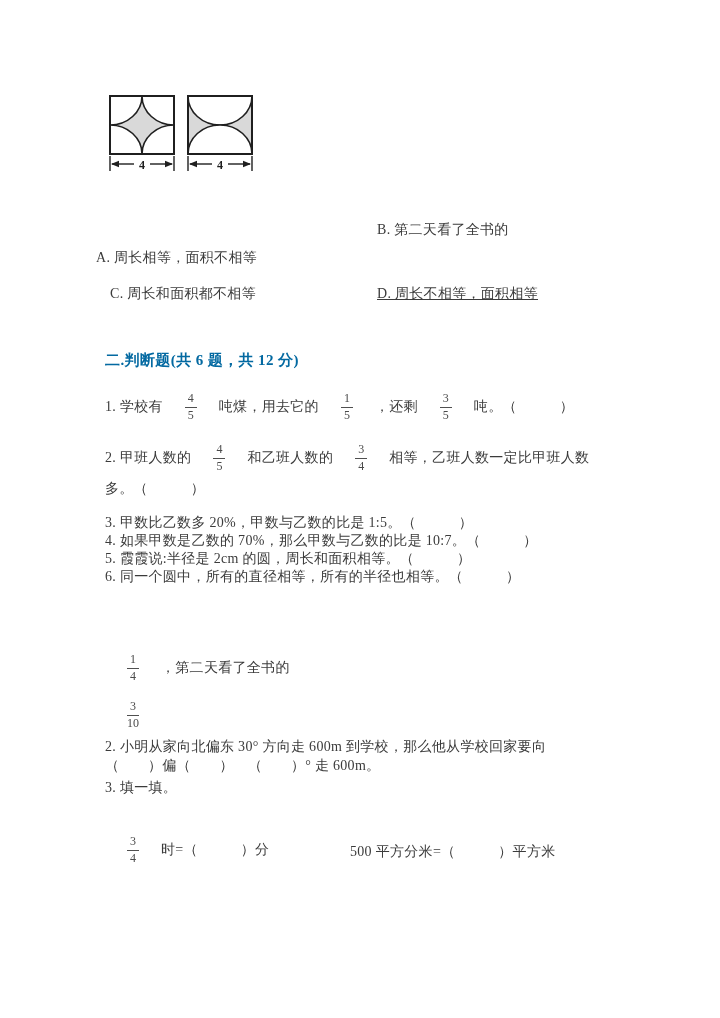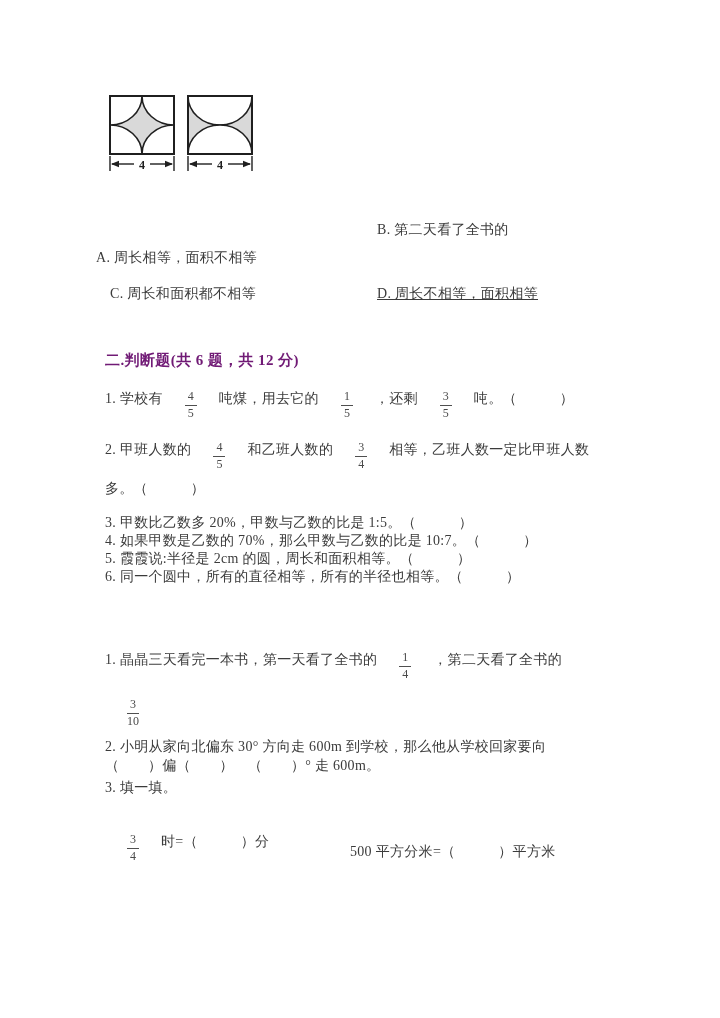--- a/index.html
+++ b/index.html
@@ -7,22 +7,22 @@
     position:relative;
     width:720px; height:1018px;
     margin:0 auto;
     background:#ffffff;
     font-family:"Liberation Serif","DejaVu Serif",serif;
     color:#3b3b3b;
     overflow:hidden;
   }
   .abs { position:absolute; }
   .line { font-size:14px; white-space:pre; letter-spacing:0.3px; }
-  .heading { font-size:15px; font-weight:bold; color:#701a75; white-space:pre; letter-spacing:0.4px; }
-  .richline { display:flex; align-items:flex-start; white-space:pre; font-size:14px; letter-spacing:0.3px; }
+  .heading { font-size:15px; font-weight:bold; color:#0369a1; white-space:pre; letter-spacing:0.4px; }
+  .richline { display:flex; align-items:center; white-space:pre; font-size:14px; letter-spacing:0.3px; }
   .richline span { white-space:pre; }
   .frac {
     display:inline-flex; flex-direction:column; align-items:center;
     margin:0 22px; font-size:12px; line-height:1.15; color:#4a4a4a;
     letter-spacing:0;
   }
   .frac .num { padding:0 3px 1px; border-bottom:1px solid #4f4f4f; }
   .frac .den { padding-top:1px; }
   .figrow { display:flex; gap:10px; }
   .option { font-size:14px; white-space:pre; letter-spacing:0.3px; }
@@ -77,21 +77,21 @@
 
   <div class="abs richline" style="left:105px; top:441px; height:34px;"><span>2. 甲班人数的</span><span class="frac"><span class="num">4</span><span class="den">5</span></span><span>和乙班人数的</span><span class="frac"><span class="num">3</span><span class="den">4</span></span><span>相等，乙班人数一定比甲班人数</span></div>
   <div class="abs line" style="left:105px; top:480px;">多。（　　　）</div>
 
   <div class="abs line" style="left:105px; top:514px;text-align:right;">3. 甲数比乙数多 20%，甲数与乙数的比是 1:5。（　　　）</div>
   <div class="abs line" style="left:105px; top:532px;">4. 如果甲数是乙数的 70%，那么甲数与乙数的比是 10:7。（　　　）</div>
   <div class="abs line" style="left:105px; top:550px;">5. 霞霞说:半径是 2cm 的圆，周长和面积相等。（　　　）</div>
   <div class="abs line" style="left:105px; top:568px;">6. 同一个圆中，所有的直径相等，所有的半径也相等。（　　　）</div>
 
 
-  <div class="abs richline" style="left:105px; top:651px; height:34px;"><span>1. 晶晶三天看完一本书，第一天看了全书的</span><span class="frac"><span class="num">1</span><span class="den">4</span></span><span>，第二天看了全书的</span></div>
+  <div class="abs richline" style="left:105px; top:651px; height:34px;"><span class="frac"><span class="num">1</span><span class="den">4</span></span><span>，第二天看了全书的</span></div>
   <div class="abs richline" style="left:105px; top:698px; height:34px;"><span class="frac"><span class="num">3</span><span class="den">10</span></span></div>
 
   <div class="abs line" style="left:105px; top:738px;">2. 小明从家向北偏东 30° 方向走 600m 到学校，那么他从学校回家要向</div>
   <div class="abs line" style="left:105px; top:757px;">（　　）偏（　　）　（　　）° 走 600m。</div>
 
   <div class="abs line" style="left:105px; top:779px;">3. 填一填。</div>
 
   <div class="abs richline" style="left:105px; top:833px; height:34px;"><span class="frac"><span class="num">3</span><span class="den">4</span></span><span>时=（　　　）分</span></div>
   <div class="abs line" style="left:350px; top:843px;">500 平方分米=（　　　）平方米</div>
 

